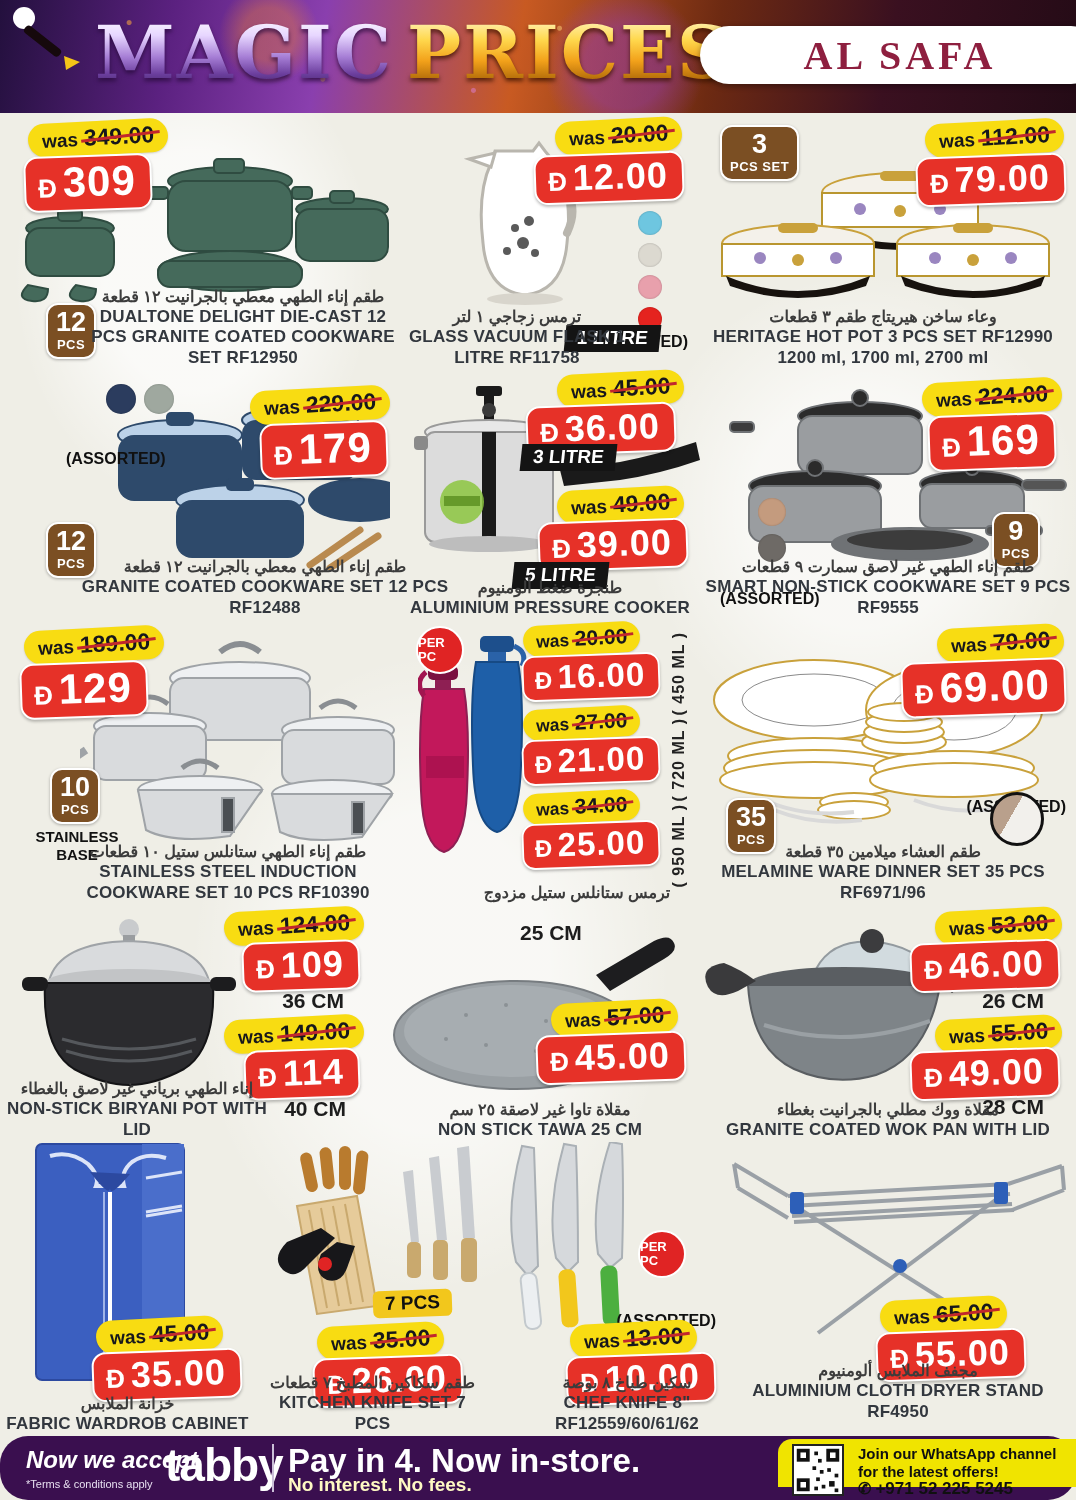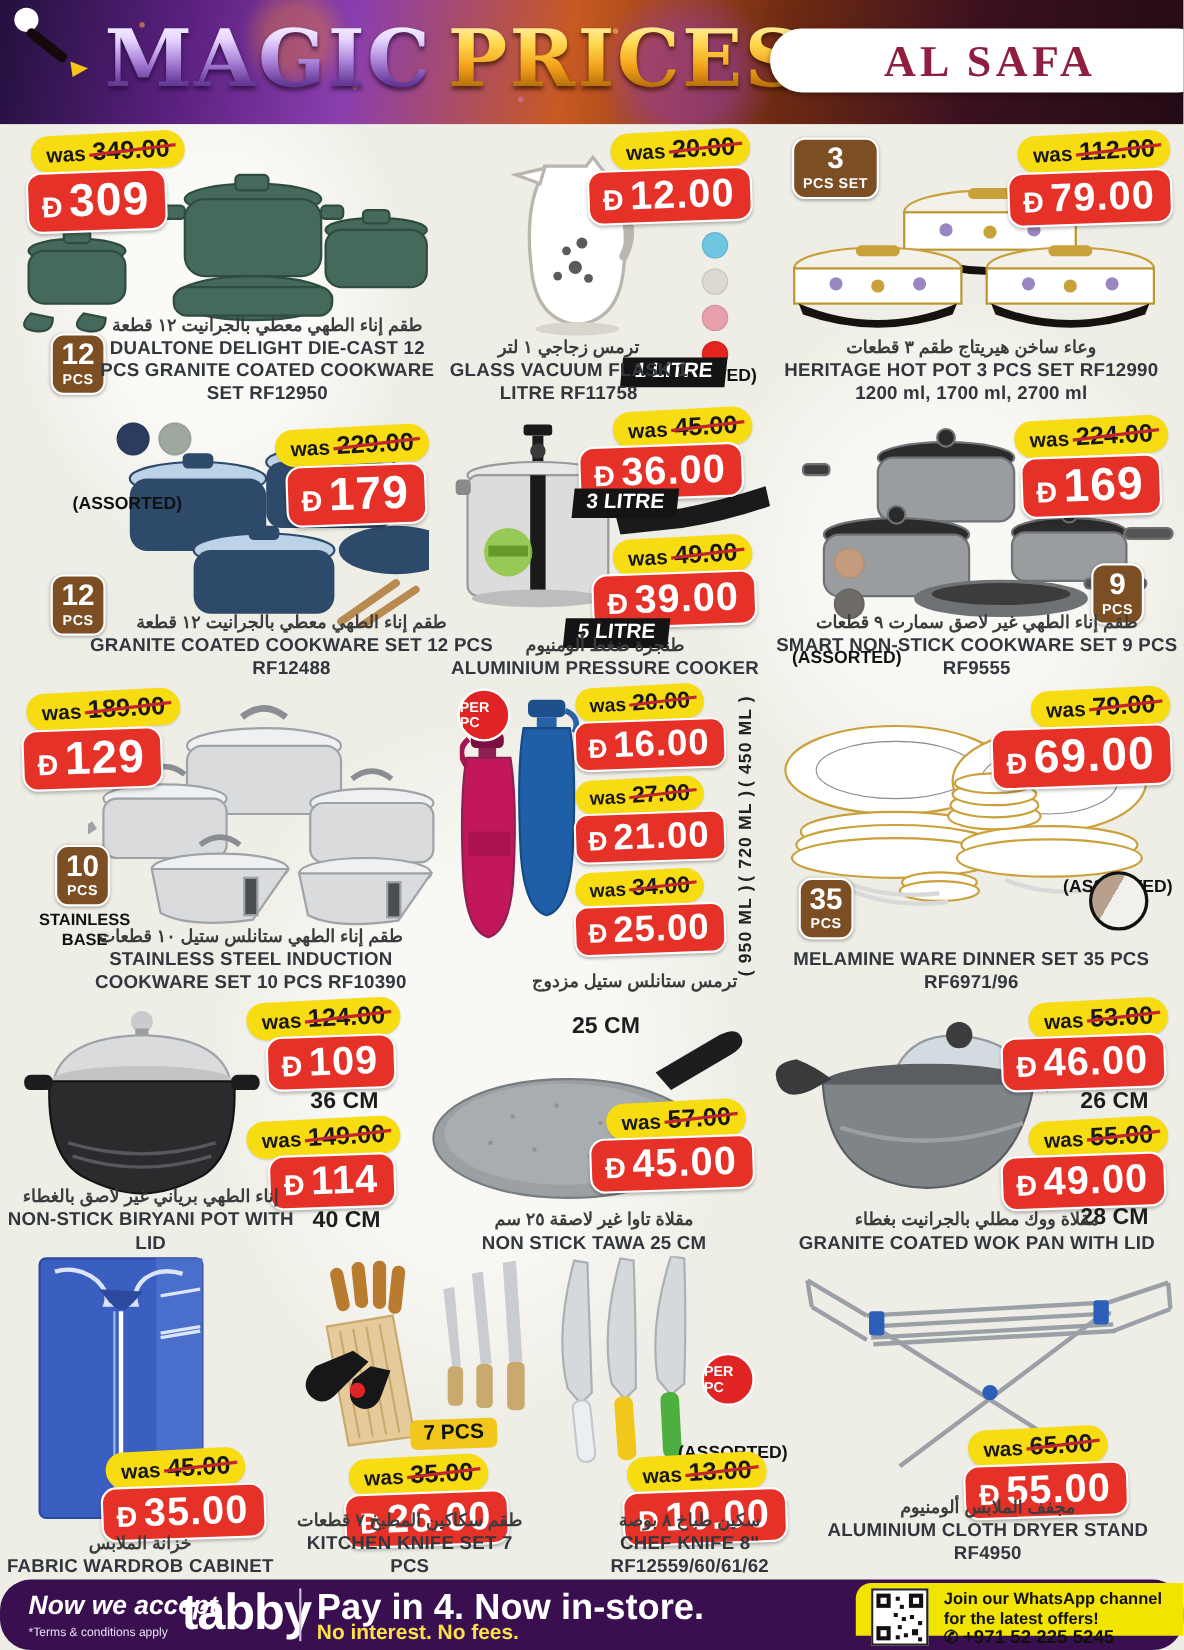--- a/index.html
+++ b/index.html
@@ -73,21 +73,21 @@
   .dot { width:24px; height:24px; border-radius:50%; display:inline-block; margin:2px; box-shadow:inset 0 0 2px rgba(0,0,0,.25); }
   .note { position:absolute; font-size:15px; font-weight:bold; color:#111; text-align:center; line-height:1.2; }
 
   
   .footer { position:absolute; left:0; bottom:0; width:1076px; height:64px; background:#3a0f4f;border-radius:28px; }
   .f-accept { position:absolute; left:26px; top:10px; color:#fff; font-size:24px; font-weight:bold; font-style:italic; }
   .f-terms { position:absolute; left:26px; top:42px; color:#e7dff0; font-size:11px; }
   .f-tabby { position:absolute; left:165px; top:2px; color:#fff; font-size:46px; font-weight:bold; letter-spacing:-1px; }
   .f-div { position:absolute; left:272px; top:8px; width:2px; height:48px; background:#cbbfd8; }
   .f-pay1 { position:absolute; left:288px; top:6px; color:#fff; font-size:33px; font-weight:bold; }
-  .f-pay2 { position:absolute; left:288px; top:38px; color:#fde047; font-size:19px; font-weight:bold; }
+  .f-pay2 { position:absolute; left:288px; top:38px; color:#fef9c3; font-size:19px; font-weight:bold; }
   .f-yellow { position:absolute; right:0; top:3px; width:298px; height:48px; background:#f0e400; border-radius:14px 0 0 0; }
   .f-qr { position:absolute; left:14px; top:5px; width:52px; height:52px; background:#fff; border:2px solid #222; }
   .f-wa1 { position:absolute; left:80px; top:6px; font-size:15px; font-weight:bold; color:#101010; line-height:1.2; }
   .f-ph { position:absolute; left:80px; top:40px; font-size:17px; font-weight:bold; color:#101010; }
   .f-ph .ic { font-size:16px; margin-right:4px; }
 </style>
 </head>
 <body>
 
 <div class="header">
@@ -418,20 +418,21 @@
       </svg>
       <div class="wasb" style="right:12px;top:6px;"><span class="w">was</span><span class="p">79.00</span></div>
       <div class="priceb big" style="right:10px;top:40px;"><span class="cur">Đ</span><span class="val">69.00</span></div>
       <div class="pcsb" style="left:36px;top:178px;">
           <span class="n">35</span>
           <span class="u">PCS</span>
         </div>
       <div class="assorted" style="right:10px;top:150px;">(ASSORTED)</div>
       <div style="position:absolute;right:32px;top:172px;width:54px;height:54px;border-radius:50%;border:3px solid #111;background:linear-gradient(120deg,#b9a08c 40%,#f2f0ec 40%);"></div>
       <div class="name">
+        <div class="ar">طقم العشاء ميلامين ٣٥ قطعة</div>
         <div class="en">MELAMINE WARE DINNER SET 35 PCS RF6971/96</div>
       </div>
     </div>
   </div>
 
   <div class="row" style="height:237px;">
 
     <div class="card" style="width:380px;">
       <svg style="position:absolute;left:14px;top:14px;" width="230" height="175" viewBox="0 0 230 175">
         <circle cx="115" cy="10" r="10" fill="#c9cbcd"></circle>

